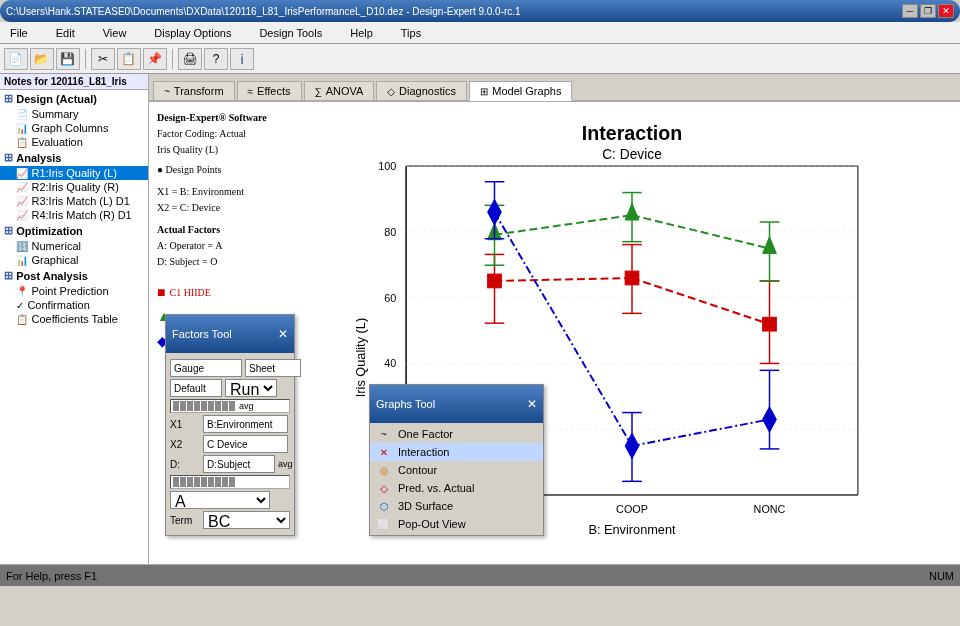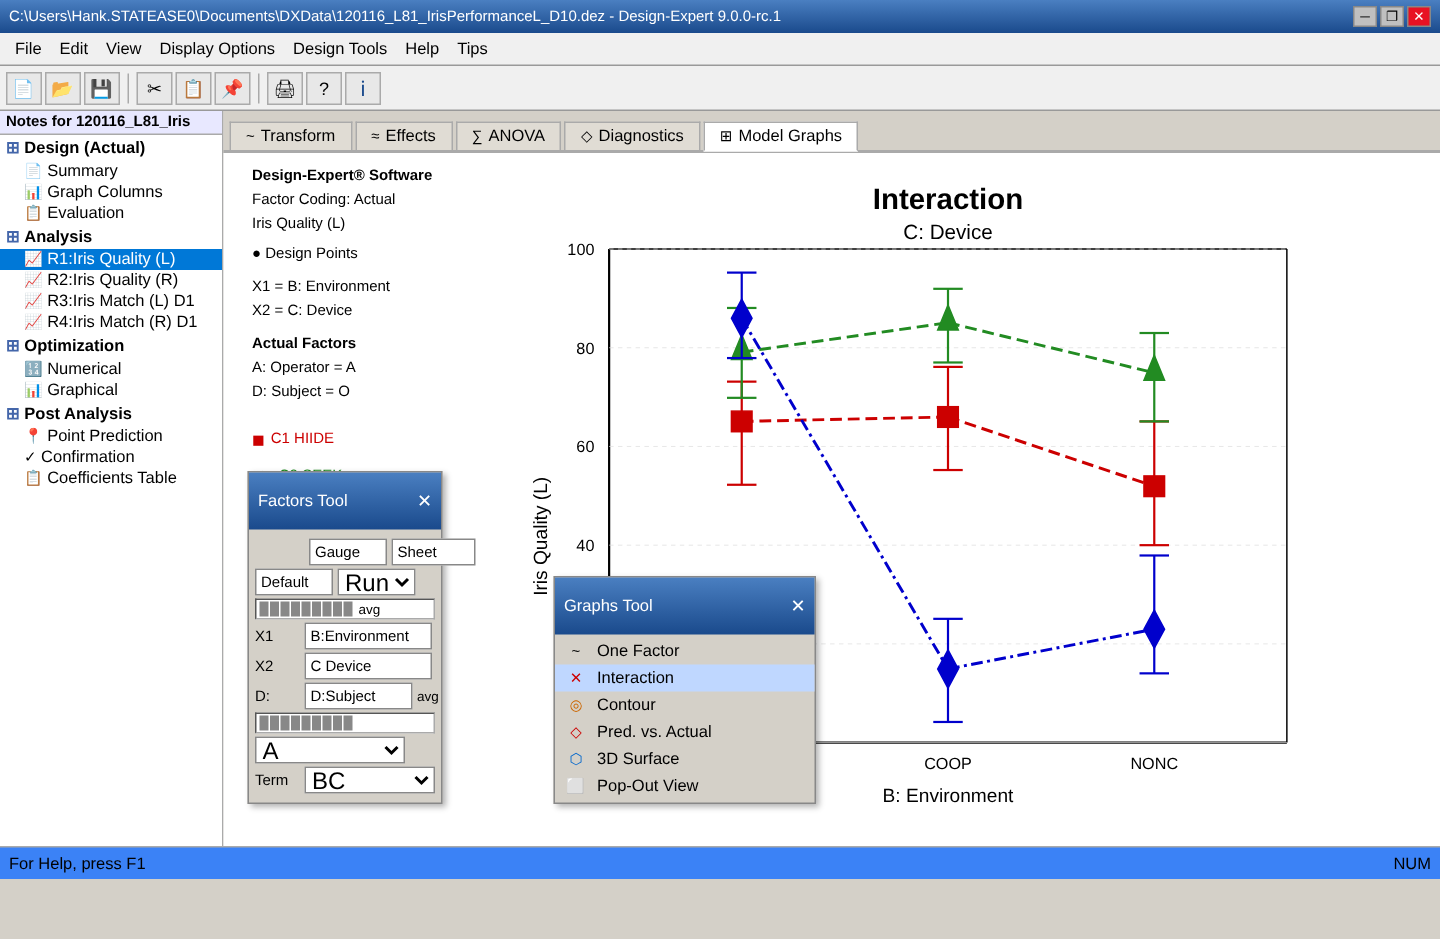--- a/index.html
+++ b/index.html
@@ -7,37 +7,38 @@
     
     
     .title-bar {
       background: linear-gradient(to bottom, #4a7fc1, #1a4a8c);
       color: white;
       padding: 3px 6px;
       display: flex;
       align-items: center;
       justify-content: space-between;
       height: 22px;
+      border-radius: 11px;
     }
     .title-bar-controls { display: flex; gap: 2px; }
     .title-bar-btn {
       width: 16px; height: 14px;
       display: flex; align-items: center; justify-content: center;
       font-size: 9px; cursor: pointer; border: 1px solid #888;
       background: #c0c0c0; color: black;
     }
     .title-bar-btn.close { background: #e81123; color: white; }
     
     
     .menu-bar {
       background: #f0f0f0;
       border-bottom: 1px solid #999;
       padding: 2px 4px;
       display: flex;
-      gap: 0;
+      gap: 16px;
       height: 22px;
       align-items: center;
     }
     .menu-item {
       padding: 2px 6px;
       cursor: pointer;
       font-size: 11px;
     }
     
     
@@ -129,39 +130,40 @@
     .content-area {
       flex: 1;
       background: white;
       position: relative;
       overflow: hidden;
     }
     
     
     .info-panel {
       position: absolute;
-      left: 11px; top: 0;
+      left: 0; top: 0;
       width: 155px;
       padding: 8px;
       font-size: 10px;
       line-height: 1.6;
+      font-family: Liberation Serif, serif;
     }
     .info-panel .bold { font-weight: bold; }
     .legend-item { display: flex; align-items: center; gap: 4px; margin: 2px 0; }
     
     
     .chart-container {
       position: absolute;
       left: 155px; top: 0; right: 0; bottom: 0;
       padding: 10px;
     }
     
     
     .status-bar {
-      background: #3b82f6;
+      background: #737373;
       border-top: 1px solid #aaa;
       padding: 2px 6px;
       display: flex;
       justify-content: space-between;
       font-size: 11px;
       height: 22px;
       align-items: center;
     }
     
     
@@ -480,21 +482,21 @@
         </svg>
       </div>
 
       <div class="floating-panel" style="left: 16px; bottom: 28px; width: 130px;">
         <div class="floating-panel-header">
           <span>Factors Tool</span>
           <span class="floating-close">✕</span>
         </div>
         <div class="floating-content">
           <div class="factor-row">
-            <input class="factor-input" style="width: 52px; margin-left: 36px;" value="Gauge" readonly="">
+            <input class="factor-input" style="width: 72px;" value="Gauge" readonly="">
             <input class="factor-input" style="width: 56px;" value="Sheet" readonly="">
           </div>
           <div class="factor-row">
             <input class="factor-input" style="width: 52px;" value="Default" readonly="">
             <select class="factor-select" style="width:52px;">
               <option>Run #</option>
             </select>
           </div>
           <div style="height:14px; background:white; border:1px inset #aaa; margin:2px 0; display:flex; align-items:center; padding:0 2px;">
             <div style="display:flex; gap:1px;">

